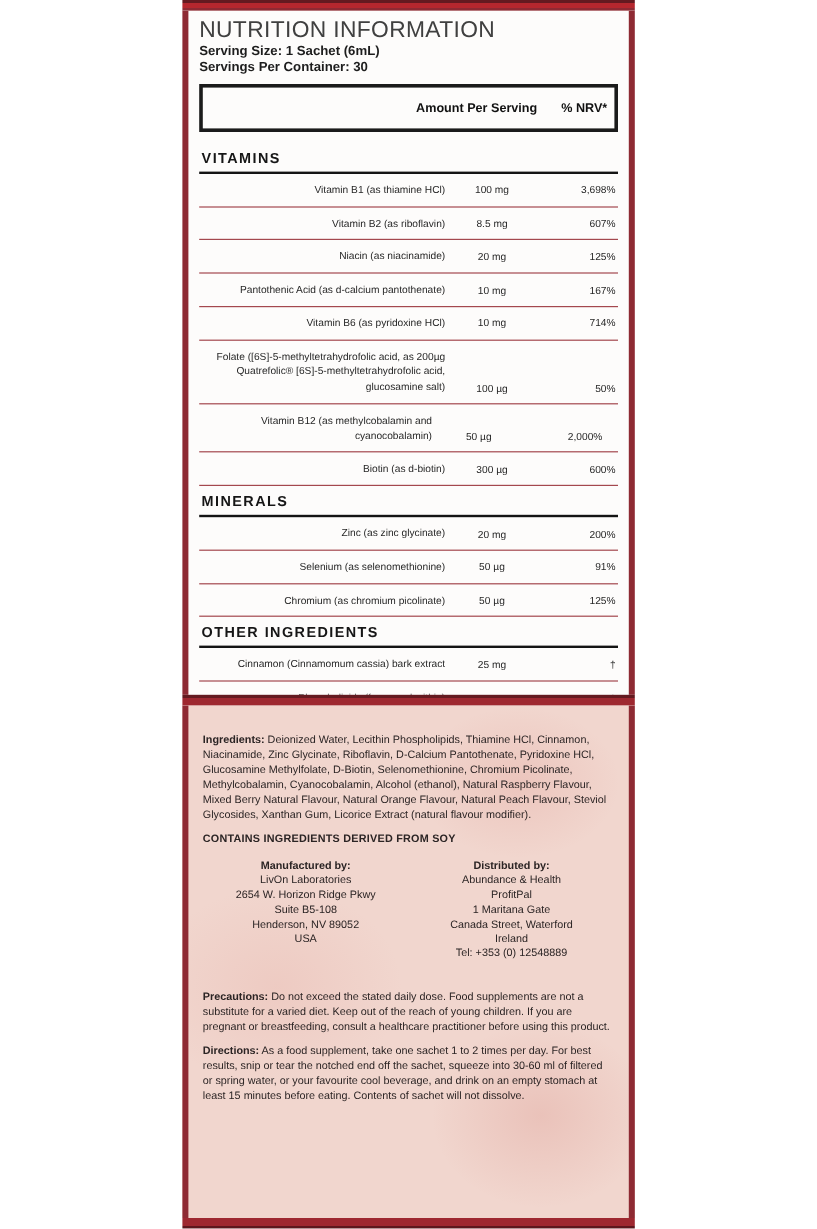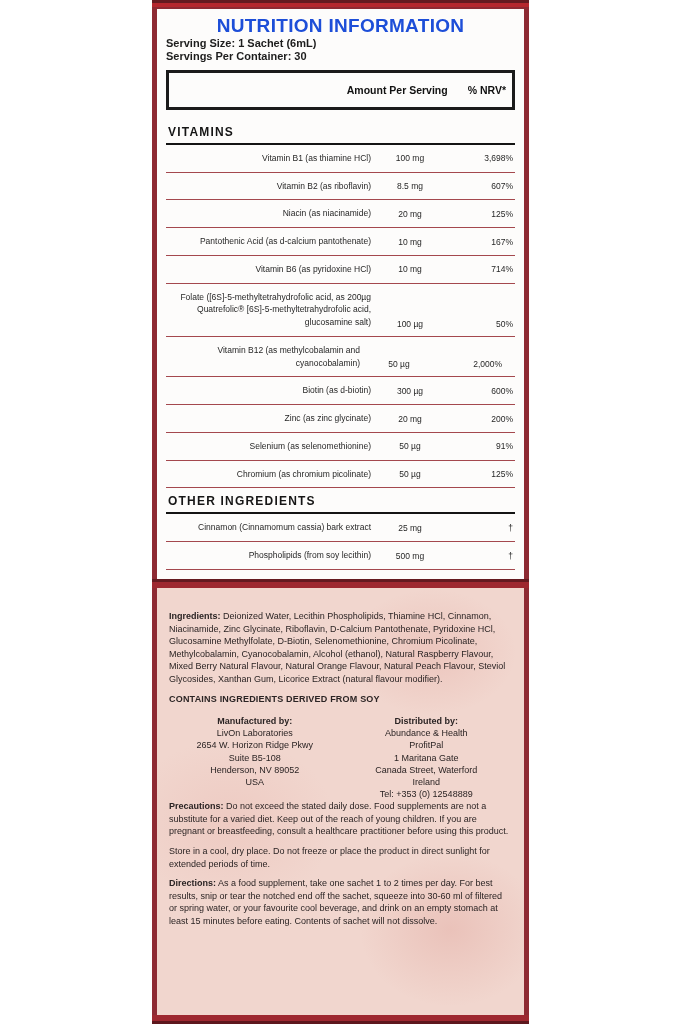--- a/index.html
+++ b/index.html
@@ -5,21 +5,21 @@
   * { margin:0; padding:0; box-sizing:border-box; }
   html,body { width:681px; height:1024px; background:#ffffff; font-family:"Liberation Sans", sans-serif; color:#222; }
   .stage { position:relative; width:681px; height:1024px; background:#fff; overflow:hidden; }
 
   .panel-label { position:absolute; left:152px; top:0; width:377px; height:1024px; display:flex; flex-direction:column; }
 
   .top-band { height:9px; background:linear-gradient(180deg,#641a20 0 30%,#b5272e 30% 75%,#8e2a33 75% 100%); flex:none; }
 
   
   .facts { flex:none; height:570px; background:#fdfcfb; border-left:5px solid #8e2a33; border-right:5px solid #8e2a33; padding:4px 9px 0 9px; overflow:hidden; }
-  .title { text-align:center; font-size:19px; font-weight:bold; letter-spacing:.3px; color:#1d4ed8; margin-top:2px; }
+  .title { font-size:19px; font-weight:normal; letter-spacing:.3px; color:#404040; margin-top:2px; }
   .serving-line { font-size:11px; font-weight:bold; color:#1d1d1d; line-height:1.18; }
 
   .header-box { border:3px solid #1b1b1b; margin:7px 0 9px 0; padding:11px 6px; display:flex; justify-content:flex-end; gap:20px; font-size:10.5px; font-weight:bold; color:#111; }
 
   .section-head { font-size:12px; font-weight:bold; letter-spacing:1.2px; color:#161616; padding:6px 2px 4px 2px; border-bottom:2.5px solid #141414; }
   .row { display:flex; align-items:center; border-bottom:1px solid #a4484e; padding:7px 2px; font-size:8.5px; color:#272727; }
   .row.bottom { align-items:flex-end; }
   .row .nm { flex:1 1 auto; padding-right:8px; line-height:1.5;text-align:right; }
   .row .amt { flex:0 0 62px; text-align:center; white-space:nowrap; }
   .row .nrv { flex:0 0 72px; text-align:right; white-space:nowrap; }
@@ -31,21 +31,21 @@
       radial-gradient(120px 90px at 75% 15%, rgba(205,95,85,.14), rgba(205,95,85,0) 70%),
       radial-gradient(150px 120px at 20% 55%, rgba(222,150,140,.18), rgba(222,150,140,0) 70%),
       radial-gradient(130px 110px at 80% 80%, rgba(198,90,80,.16), rgba(198,90,80,0) 70%),
       #f1d6ce;
     border-left:5px solid #8e2a33; border-right:5px solid #8e2a33;
     padding:22px 12px 0 12px; font-size:9px; line-height:1.4; color:#2b2424; }
   .pink p { margin-bottom:7px; }
   .blk-label { font-weight:bold; }
   .soy { margin-top:2px; letter-spacing:.2px;font-weight:bold; }
 
-  .addr-wrap { display:flex; margin:10px 0 0 0; }
+  .addr-wrap { display:flex; margin:10px 0 24px 0; }
   .addr { flex:1; text-align:center; line-height:1.35; }
   .addr .hd { font-weight:bold; }
 
   .bottom-band { flex:none; height:9px; background:linear-gradient(180deg,#9e2830 0 70%,#5d171d 70% 100%); }
 </style>
 </head>
 <body>
 
 <div class="stage">
   <div class="panel-label">
@@ -97,20 +97,21 @@
         <span class="nm" style="max-width:200px">Vitamin B12 (as methylcobalamin and cyanocobalamin)</span>
         <span class="amt">50 µg</span>
         <span class="nrv">2,000%</span>
       </div>
       <div class="row">
         <span class="nm">Biotin (as d-biotin)</span>
         <span class="amt">300 µg</span>
         <span class="nrv">600%</span>
       </div>
 
+      <div class="section-head">MINERALS</div>
       <div class="row">
         <span class="nm">Zinc (as zinc glycinate)</span>
         <span class="amt">20 mg</span>
         <span class="nrv">200%</span>
       </div>
       <div class="row">
         <span class="nm">Selenium (as selenomethionine)</span>
         <span class="amt">50 µg</span>
         <span class="nrv">91%</span>
       </div>
@@ -154,19 +155,18 @@
           <div>Abundance &amp; Health</div>
           <div>ProfitPal</div>
           <div>1 Maritana Gate</div>
           <div>Canada Street, Waterford</div>
           <div>Ireland</div>
           <div>Tel: +353 (0) 12548889</div>
         </div>
       </div>
 
       <p><span class="blk-label">Precautions:</span><span> Do not exceed the stated daily dose. Food supplements are not a substitute for a varied diet. Keep out of the reach of young children. If you are pregnant or breastfeeding, consult a healthcare practitioner before using this product.</span></p>
-      <p>Store in a cool, dry place. Do not freeze or place the product in direct sunlight for extended periods of time.</p>
       <p><span class="blk-label">Directions:</span><span> As a food supplement, take one sachet 1 to 2 times per day. For best results, snip or tear the notched end off the sachet, squeeze into 30-60 ml of filtered or spring water, or your favourite cool beverage, and drink on an empty stomach at least 15 minutes before eating. Contents of sachet will not dissolve.</span></p>
     </div>
 
     <div class="bottom-band"></div>
   </div>
 </div>
 
 </body></html>

